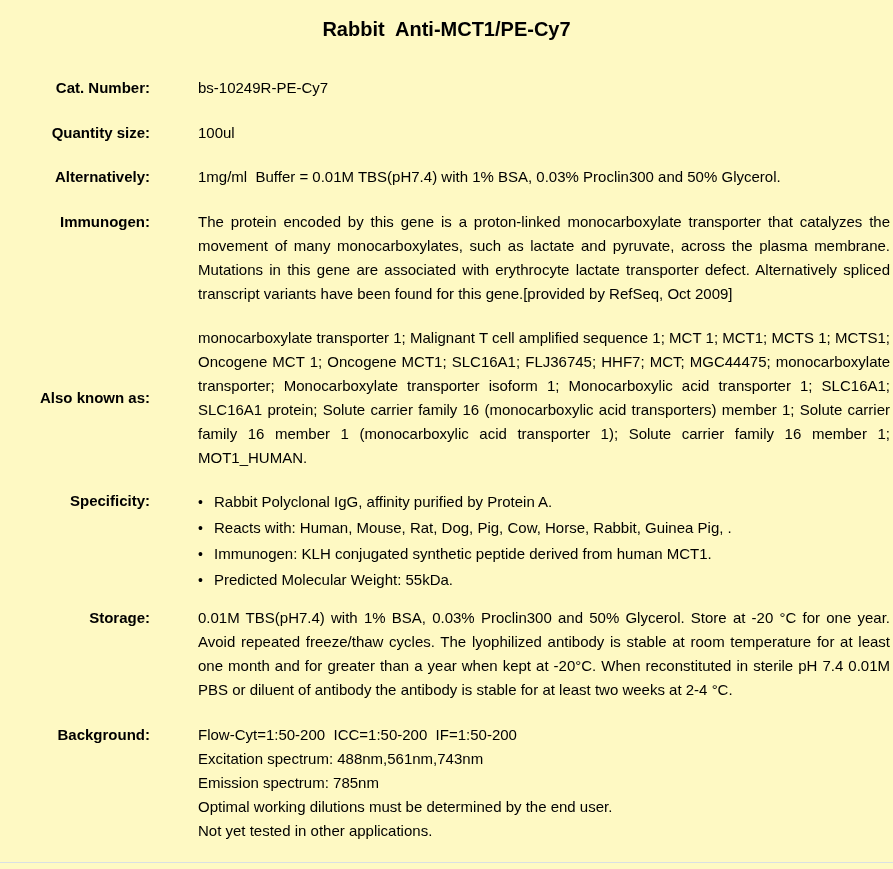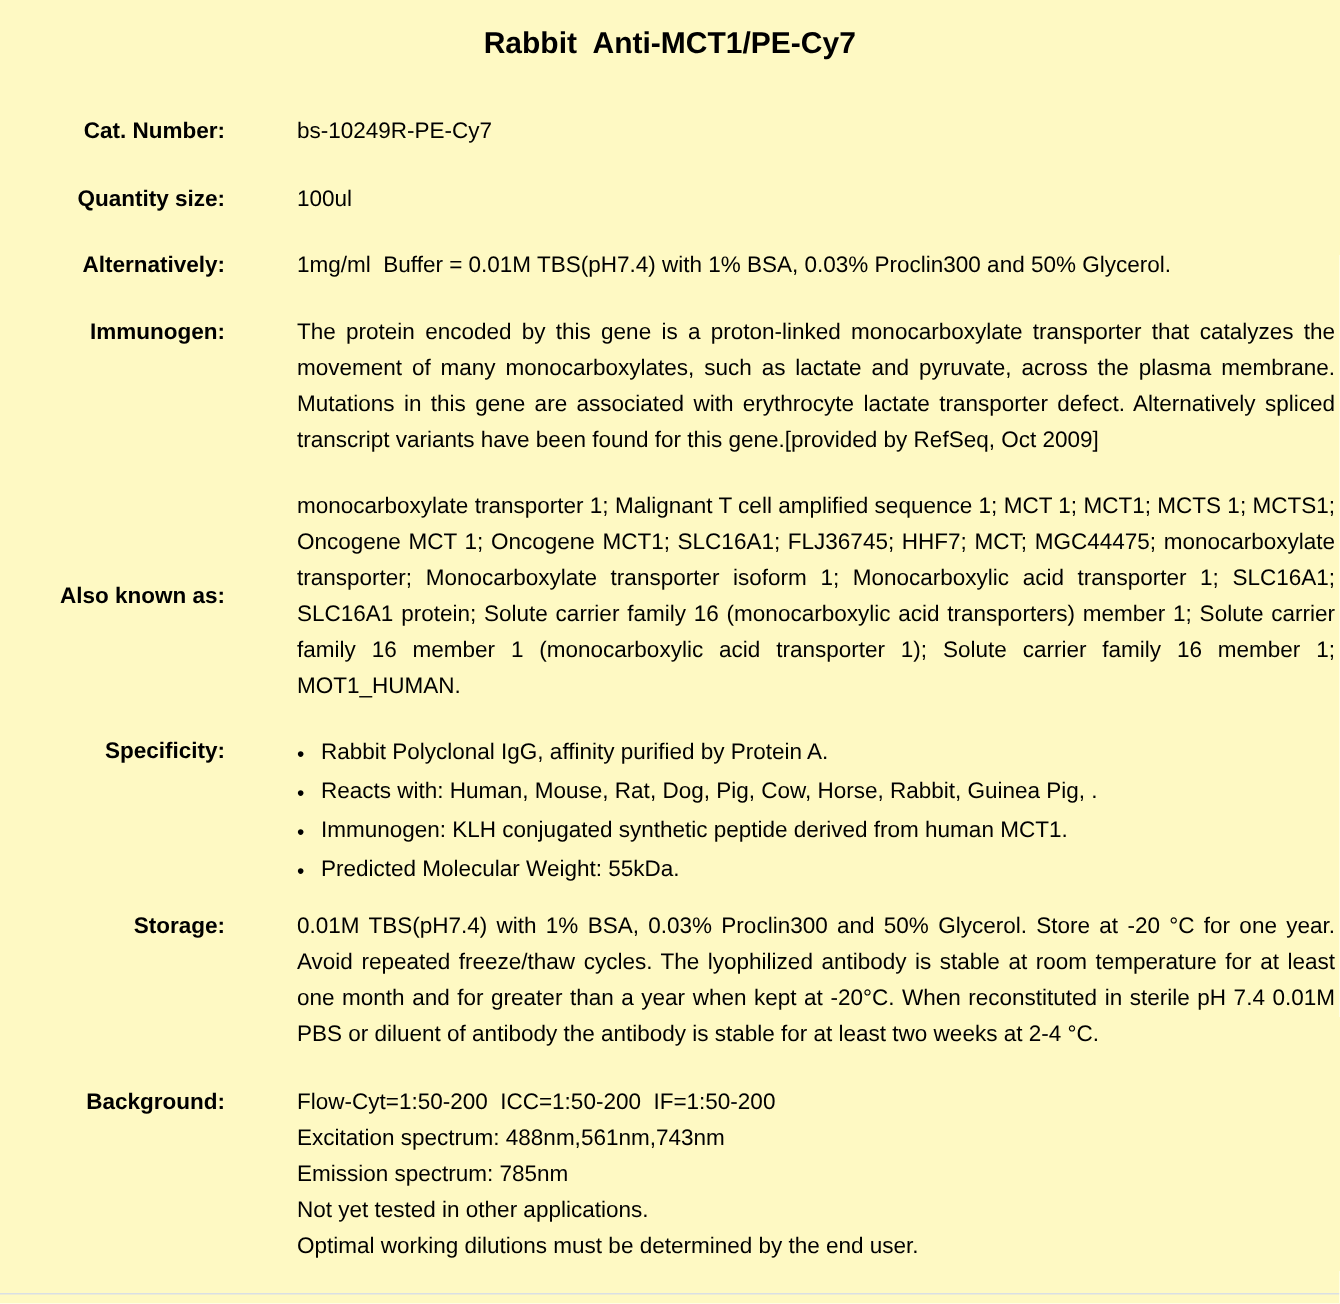--- a/index.html
+++ b/index.html
@@ -125,20 +125,20 @@
     <div class="label">Storage:</div>
     <div class="content justify">0.01M TBS(pH7.4) with 1% BSA, 0.03% Proclin300 and 50% Glycerol. Store at -20 °C for one year. Avoid repeated freeze/thaw cycles. The lyophilized antibody is stable at room temperature for at least one month and for greater than a year when kept at -20°C. When reconstituted in sterile pH 7.4 0.01M PBS or diluent of antibody the antibody is stable for at least two weeks at 2-4 °C.</div>
   </div>
 
   <div class="row" id="row-app">
     <div class="label">Background:</div>
     <div class="content">
       <div class="app-line prewrap">Flow-Cyt=1:50-200  ICC=1:50-200  IF=1:50-200</div>
       <div class="app-line">Excitation spectrum: 488nm,561nm,743nm</div>
       <div class="app-line">Emission spectrum: 785nm</div>
+      <div class="app-line">Optimal working dilutions must be determined by the end user.</div>
       <div class="app-line">Not yet tested in other applications.</div>
-      <div class="app-line">Optimal working dilutions must be determined by the end user.</div>
     </div>
   </div>
 
   <div class="bottom-divider"></div>
 
 </div>
 
 </body></html>

